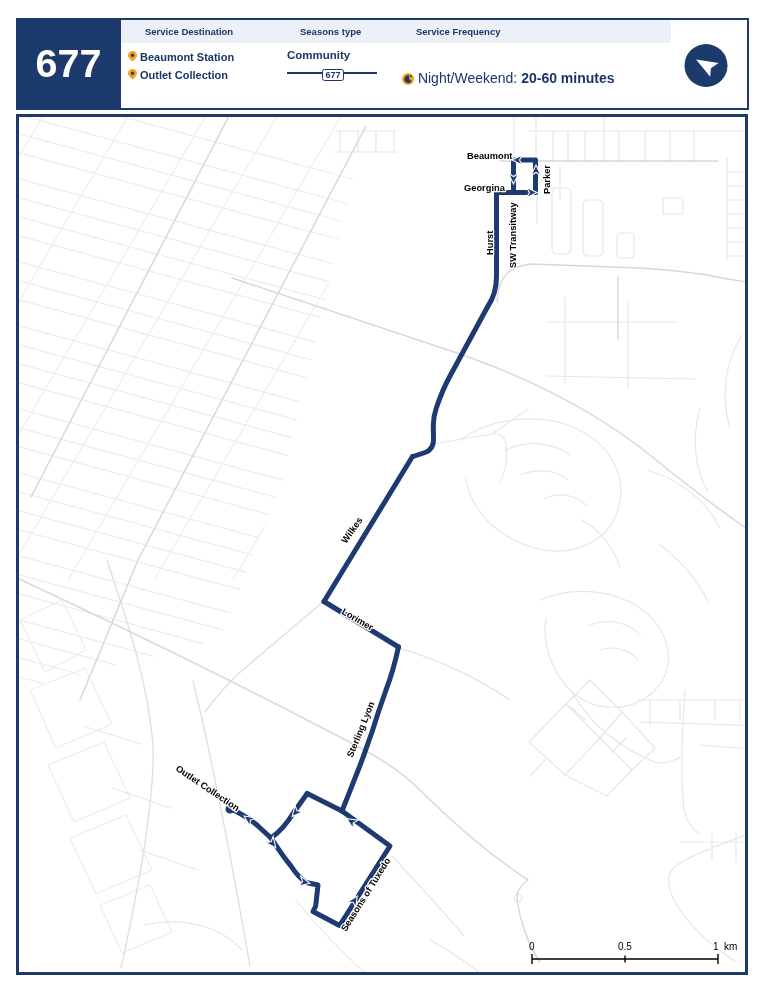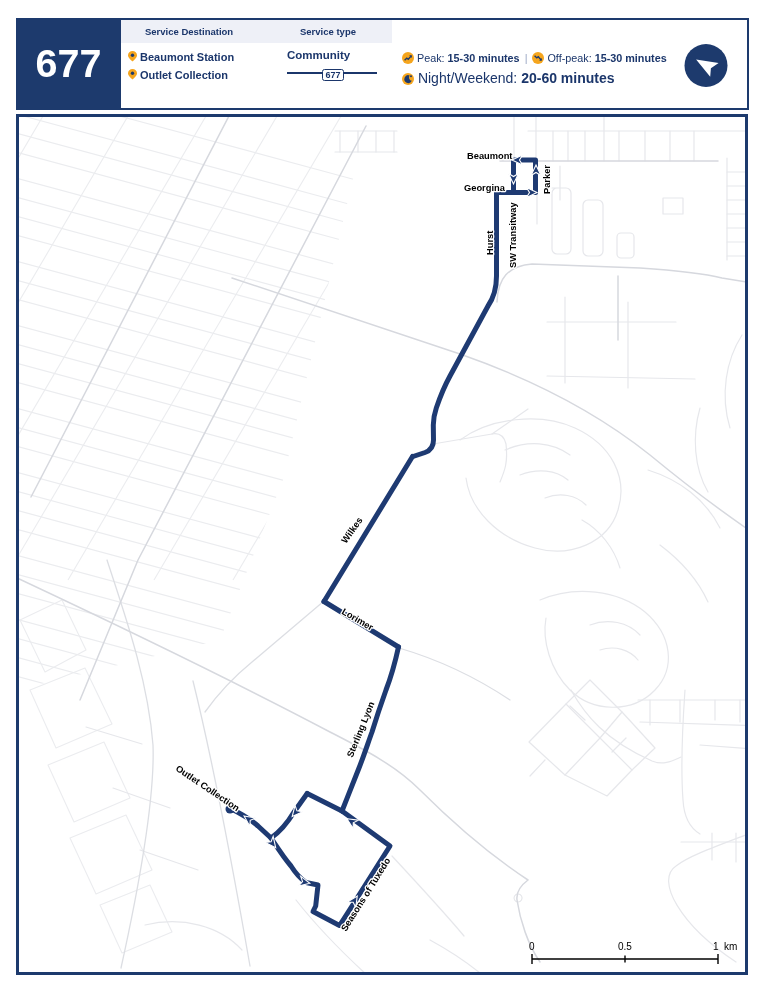--- a/index.html
+++ b/index.html
@@ -24,46 +24,34 @@
           </svg></span>Beaumont Station</div>
     <div><span style="display:inline-block;width:12px;vertical-align:-1px;"><svg width="9" height="11" viewBox="0 0 9 11">
             <path d="M4.5,0 C7,0 9,1.9 9,4.3 C9,6.8 5.6,9.6 4.5,10.4 C3.4,9.6 0,6.8 0,4.3 C0,1.9 2,0 4.5,0 Z" fill="#f5a51d"></path>
             <circle cx="4.5" cy="4.2" r="1.7" fill="#1d3a6d"></circle>
           </svg></span>Outlet Collection</div>
   </div>
 </div>
 
 <div class="hpanel" style="left:276px;width:116px;">
 
-  <div class="pstrip">Service type</div>
+  <div class="pstrip">Seasons type</div>
 
   <div class="abs" style="left:11px;top:29px;font-size:11.5px;font-weight:bold;color:#1b366b;">Community</div>
 
   <div class="abs" style="left:11px;top:52px;width:90px;height:2px;background:#1b366b;"></div>
 
   <div class="abs" style="left:46px;top:49px;width:20px;height:10px;background:#fff;border:1.5px solid #1b366b;
     border-radius:2.5px;font-size:9px;font-weight:bold;color:#1b366b;text-align:center;line-height:10px;">677</div>
 </div>
 
 <div class="hpanel" style="left:392px;width:279px;">
 
-
-  <div class="abs" style="left:10px;top:32px;font-size:10.8px;color:#1b366b;">
-    <span style="display:inline-block;vertical-align:-2px;"><svg width="12" height="12" viewBox="0 0 12 12">
-          <circle cx="6" cy="6" r="6" fill="#f5a51d"></circle>
-          <path d="M2.6,8.3 L4.8,6.1 L6.3,7.3 L8.9,4.3" fill="none" stroke="#1d3a6d" stroke-width="1.4"></path>
-          <path d="M7.2,3.3 L9.9,3.3 L9.9,6.0 Z" fill="#1d3a6d"></path>
-        </svg></span>
-    Peak: <b>15-30&nbsp;minutes</b><span style="color:#9aa7c4;margin:0 5px;">|</span><span style="display:inline-block;vertical-align:-2px;"><svg width="12" height="12" viewBox="0 0 12 12">
-          <circle cx="6" cy="6" r="6" fill="#f5a51d"></circle>
-          <path d="M2.6,3.7 L4.8,5.9 L6.3,4.7 L8.9,7.7" fill="none" stroke="#1d3a6d" stroke-width="1.4"></path>
-          <path d="M7.2,8.7 L9.9,8.7 L9.9,6.0 Z" fill="#1d3a6d"></path>
-        </svg></span>
-    Off-peak: <b>15-30&nbsp;minutes</b>
-  </div>
+  <div class="pstrip">Service Frequency</div>
+
 
   <div class="abs" style="left:10px;top:50px;font-size:14px;color:#1b366b;">
     <span style="display:inline-block;vertical-align:-2px;"><svg width="12" height="12" viewBox="0 0 12 12">
           <circle cx="6" cy="6" r="6" fill="#f5a51d"></circle>
           <path d="M7.7,2.5 A3.9,3.9 0 1 0 9.8,7.8 A3.3,3.3 0 0 1 7.7,2.5 Z" fill="#1d3a6d"></path>
           <circle cx="9.0" cy="3.2" r="1.0" fill="#1d3a6d"></circle>
         </svg></span>
     Night/Weekend: <b>20-60&nbsp;minutes</b>
   </div>
 </div>

